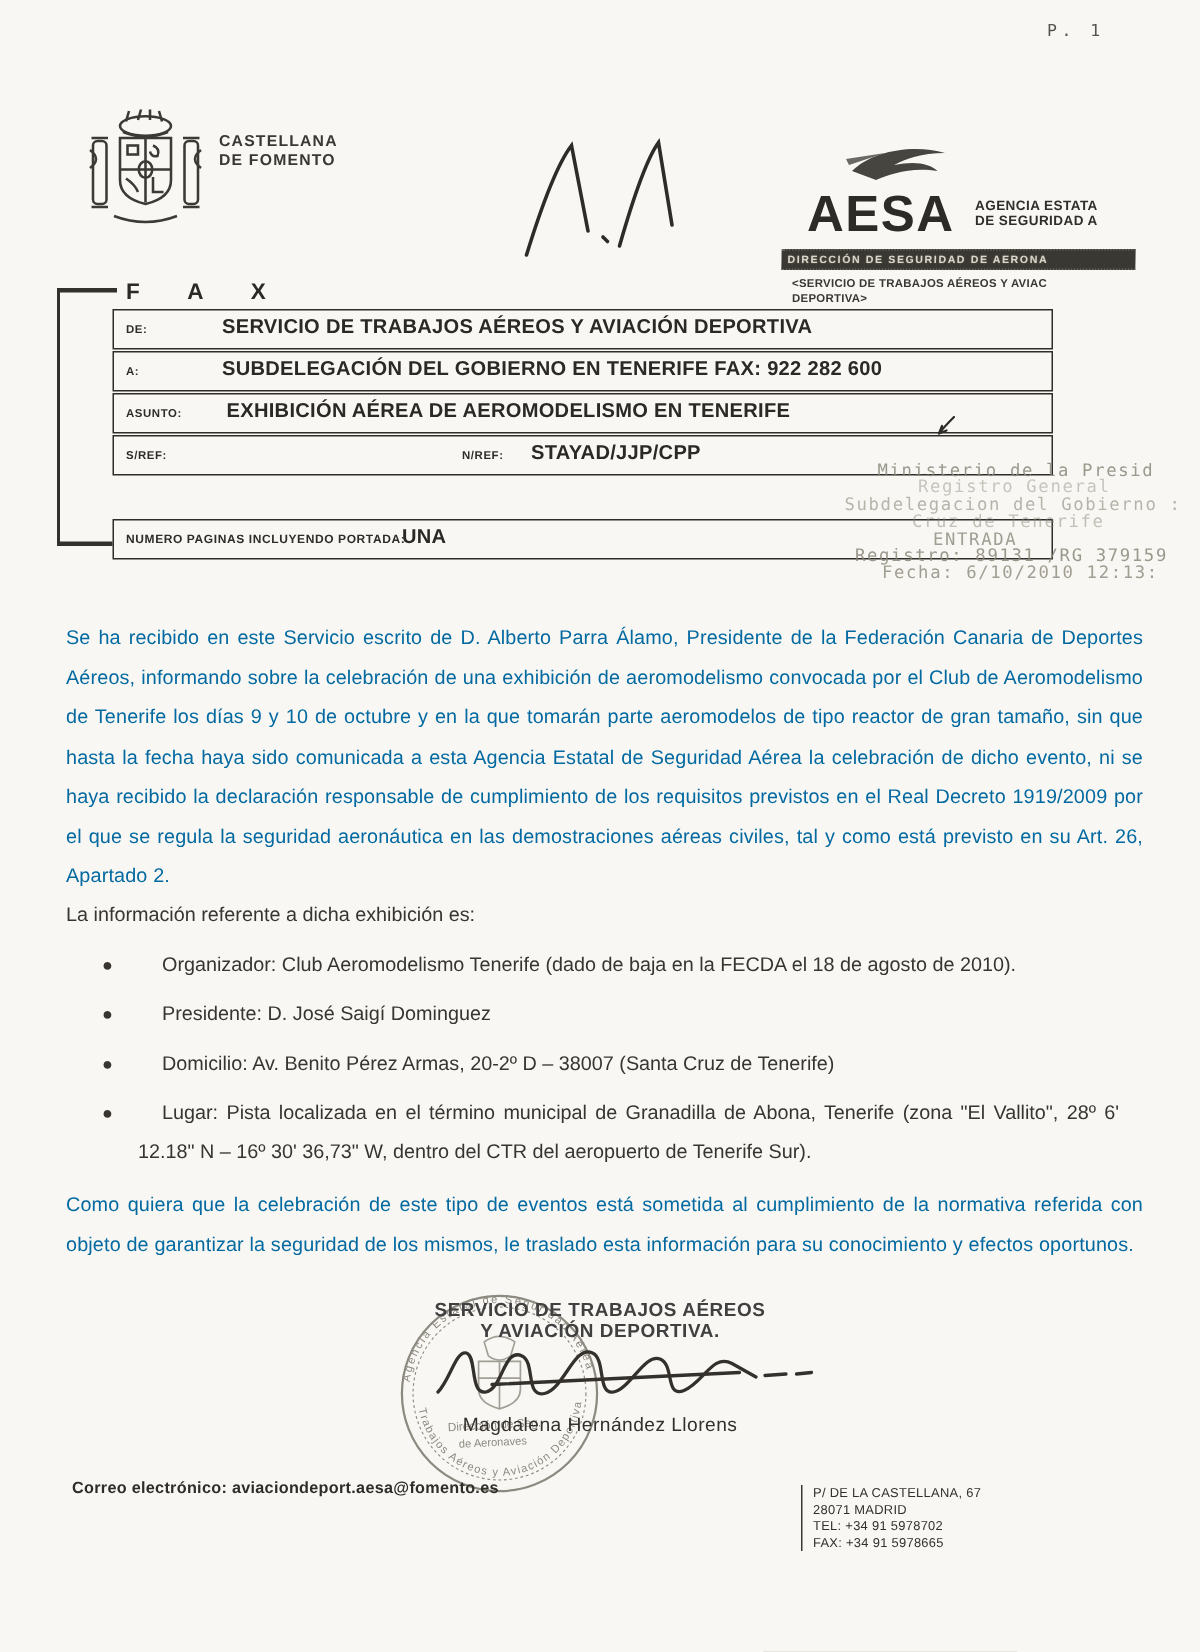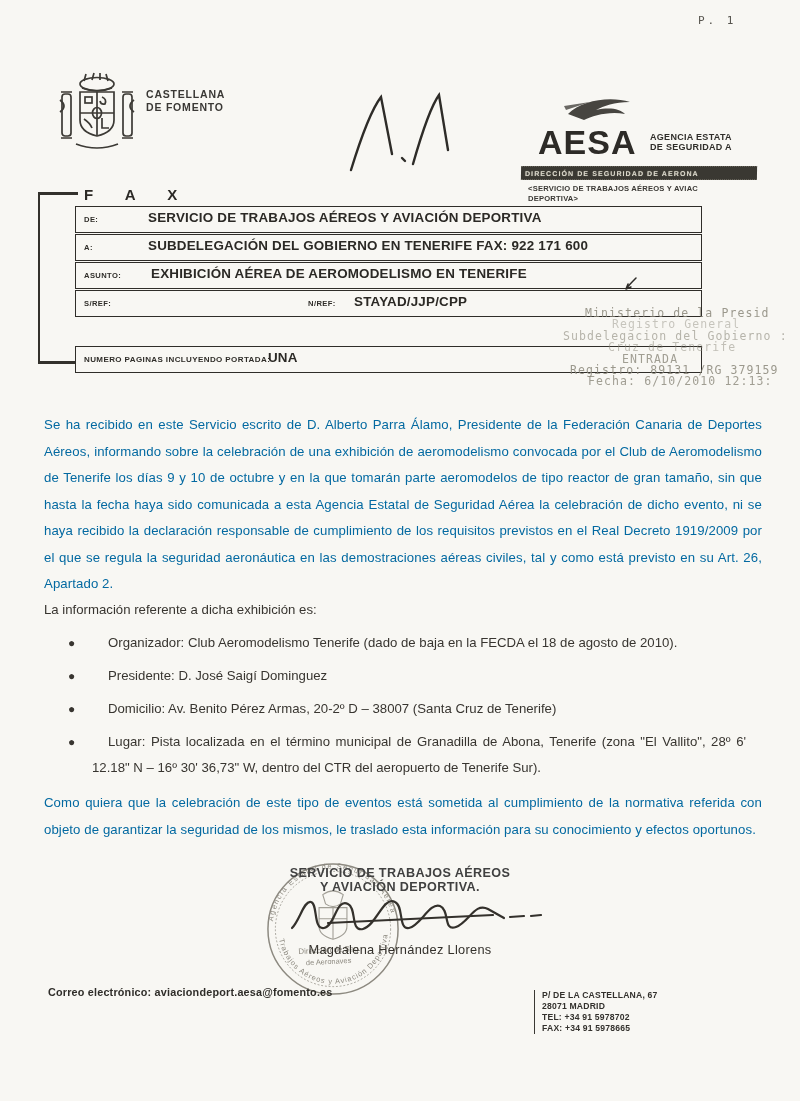--- a/index.html
+++ b/index.html
@@ -43,21 +43,21 @@
   .lead-in{font-size:13.2px;color:#383530;}
   .bullets{width:680px;}
   .bullet{position:relative;padding-left:26px;margin-bottom:7px;font-size:13.2px;line-height:26px;color:#383530;text-align:justify;}
   .bullet .dot{position:absolute;left:2px;top:0;font-size:12px;}
   .blabel{font-weight:400;margin-left:16px;}
   
   .sig-line{font-size:12.6px;font-weight:600;letter-spacing:.4px;color:#404040;text-align:center;}
   .sig-name{font-size:12.8px;color:#33302b;text-align:center;letter-spacing:.3px;}
   
   .email{font-size:10.8px;font-weight:600;color:#2f2d29;letter-spacing:.2px;}
-  .addr{border-left:1.6px solid #3a3833;padding-left:7px;font-size:8.6px;font-weight:700;
+  .addr{border-left:1.6px solid #3a3833;padding-left:7px;font-size:8.6px;font-weight:400;
         line-height:11px;color:#33312d;letter-spacing:.2px;}
   svg{display:block;}
 </style>
 </head>
 <body>
 
 <div class="page">
 
   <div class="abs corner" style="left:698px;top:14px;">P. 1</div>
 
@@ -116,21 +116,21 @@
   <div class="abs bracket-h" style="left:38px;top:361px;width:40px;"></div>
   <div class="abs fax-title" style="left:84px;top:186px;">F A X</div>
 
   <div class="abs" style="left:75px;top:206px;width:627px;height:210px;">
     <div class="fax-row" style="top:0;">
       <span class="fax-label">DE:</span>
       <span class="fax-value" style="left:72px;">SERVICIO DE TRABAJOS AÉREOS Y AVIACIÓN DEPORTIVA</span>
     </div>
     <div class="fax-row" style="top:28px;">
       <span class="fax-label">A:</span>
-      <span class="fax-value" style="left:72px;">SUBDELEGACIÓN DEL GOBIERNO EN TENERIFE  FAX: 922 171 600</span>
+      <span class="fax-value" style="left:72px;">SUBDELEGACIÓN DEL GOBIERNO EN TENERIFE  FAX: 922 282 600</span>
     </div>
     <div class="fax-row" style="top:56px;">
       <span class="fax-label">ASUNTO:</span>
       <span class="fax-value" style="left:75px;">EXHIBICIÓN AÉREA DE AEROMODELISMO EN TENERIFE</span>
       <svg class="abs" style="left:548px;top:14px;" width="14" height="14" viewBox="0 0 14 14">
         <path d="M12,1 C8,5 5,8 2,12 M2,12 l5,-2 m-5,2 l2,-5" stroke="#2e2c28" stroke-width="1.5" fill="none" stroke-linecap="round"></path>
       </svg>
     </div>
     <div class="fax-row" style="top:84px;">
       <span class="fax-label">S/REF:</span>

